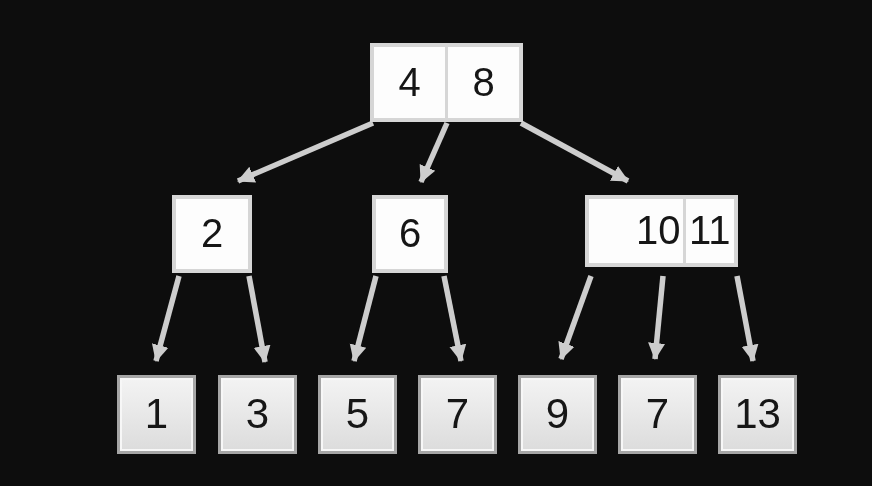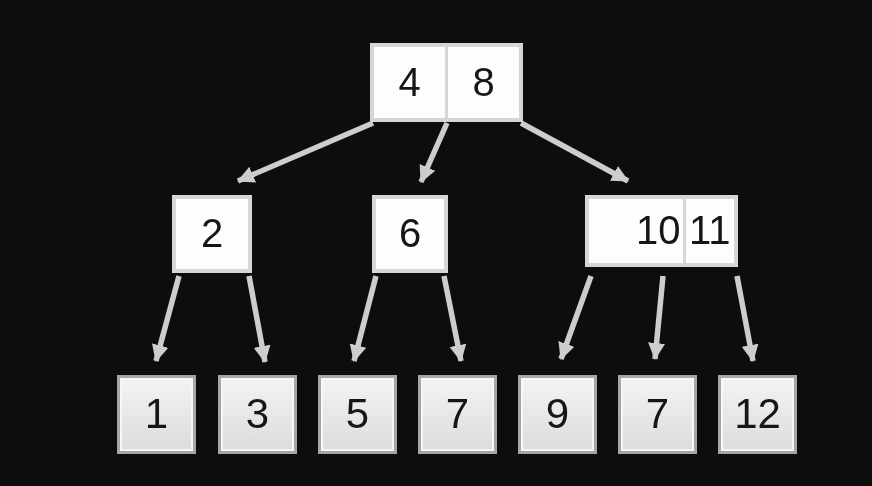--- a/index.html
+++ b/index.html
@@ -127,16 +127,16 @@
   <div class="node leaf" id="leaf-7">
     <div class="cell">7</div>
   </div>
   <div class="node leaf" id="leaf-9">
     <div class="cell">9</div>
   </div>
   <div class="node leaf" id="leaf-11">
     <div class="cell">7</div>
   </div>
   <div class="node leaf" id="leaf-13">
-    <div class="cell">12</div>
+    <div class="cell">13</div>
   </div>
 
 </div>
 
 </body></html>

